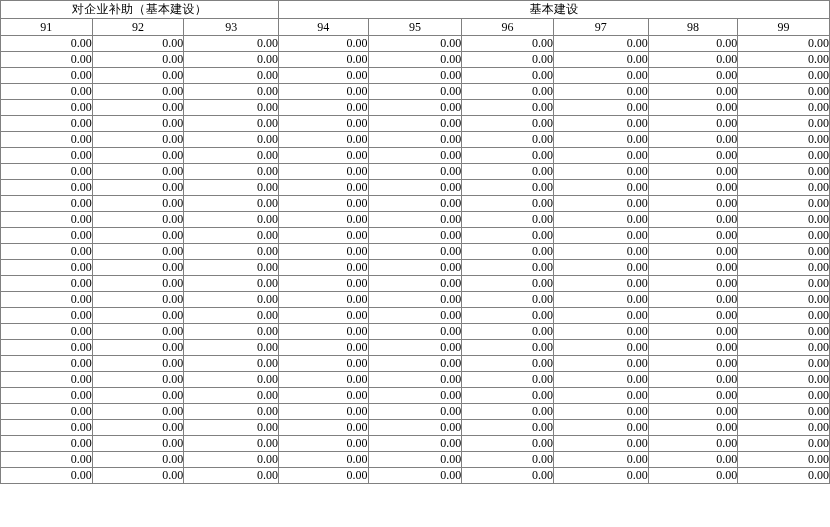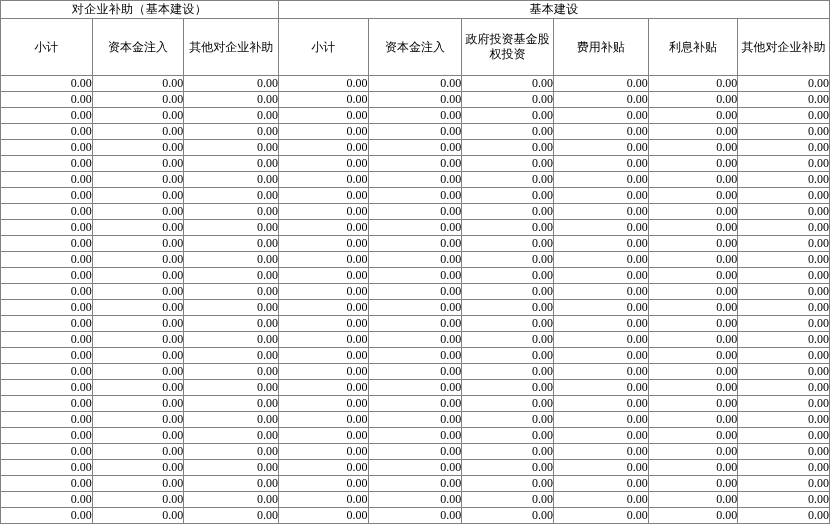--- a/index.html
+++ b/index.html
@@ -55,21 +55,21 @@
   .datarow td {
     height: 15px;
     text-align: right;
     vertical-align: middle;
     padding-right: 4px;
     font-size: 12px;
     white-space: nowrap;
     font-family: "Liberation Serif", serif;
   }
   .grp, .colhead {
-    font-family: Liberation Sans, sans-serif;
+    font-family: Liberation Mono, monospace;
   }
   .numrow td {
     font-family: "Liberation Serif", serif;
   }
   .c1 { width: 90px; }
   .c2 { width: 90px; }
   .c3 { width: 93px; }
   .c4 { width: 88px; }
   .c5 { width: 92px; }
   .c6 { width: 90px; }
@@ -90,30 +90,30 @@
       <col class="c6">
     <col class="c7">
       <col class="c8">
       <col class="c9">
   </colgroup>
   <tbody id="sheet-body">
       <tr>
         <td class="grp" colspan="3">对企业补助（基本建设）</td>
         <td class="grp" colspan="6">基本建设</td>
       </tr>
-      <tr>
-        <td class="colhead">小计</td>
-        <td class="colhead">资本金注入</td>
-        <td class="colhead">其他对企业补助</td>
-        <td class="colhead">小计</td>
-        <td class="colhead">资本金注入</td>
-        <td class="colhead">政府投资基金股权投资</td>
-        <td class="colhead">费用补贴</td>
-        <td class="colhead">利息补贴</td>
-        <td class="colhead">其他对企业补助</td>
+      <tr class="numrow">
+        <td>91</td>
+        <td>92</td>
+        <td>93</td>
+        <td>94</td>
+        <td>95</td>
+        <td>96</td>
+        <td>97</td>
+        <td>98</td>
+        <td>99</td>
       </tr>
       <tr class="datarow">
         <td>0.00</td>
         <td>0.00</td>
         <td>0.00</td>
         <td>0.00</td>
         <td>0.00</td>
         <td>0.00</td>
         <td>0.00</td>
         <td>0.00</td>

